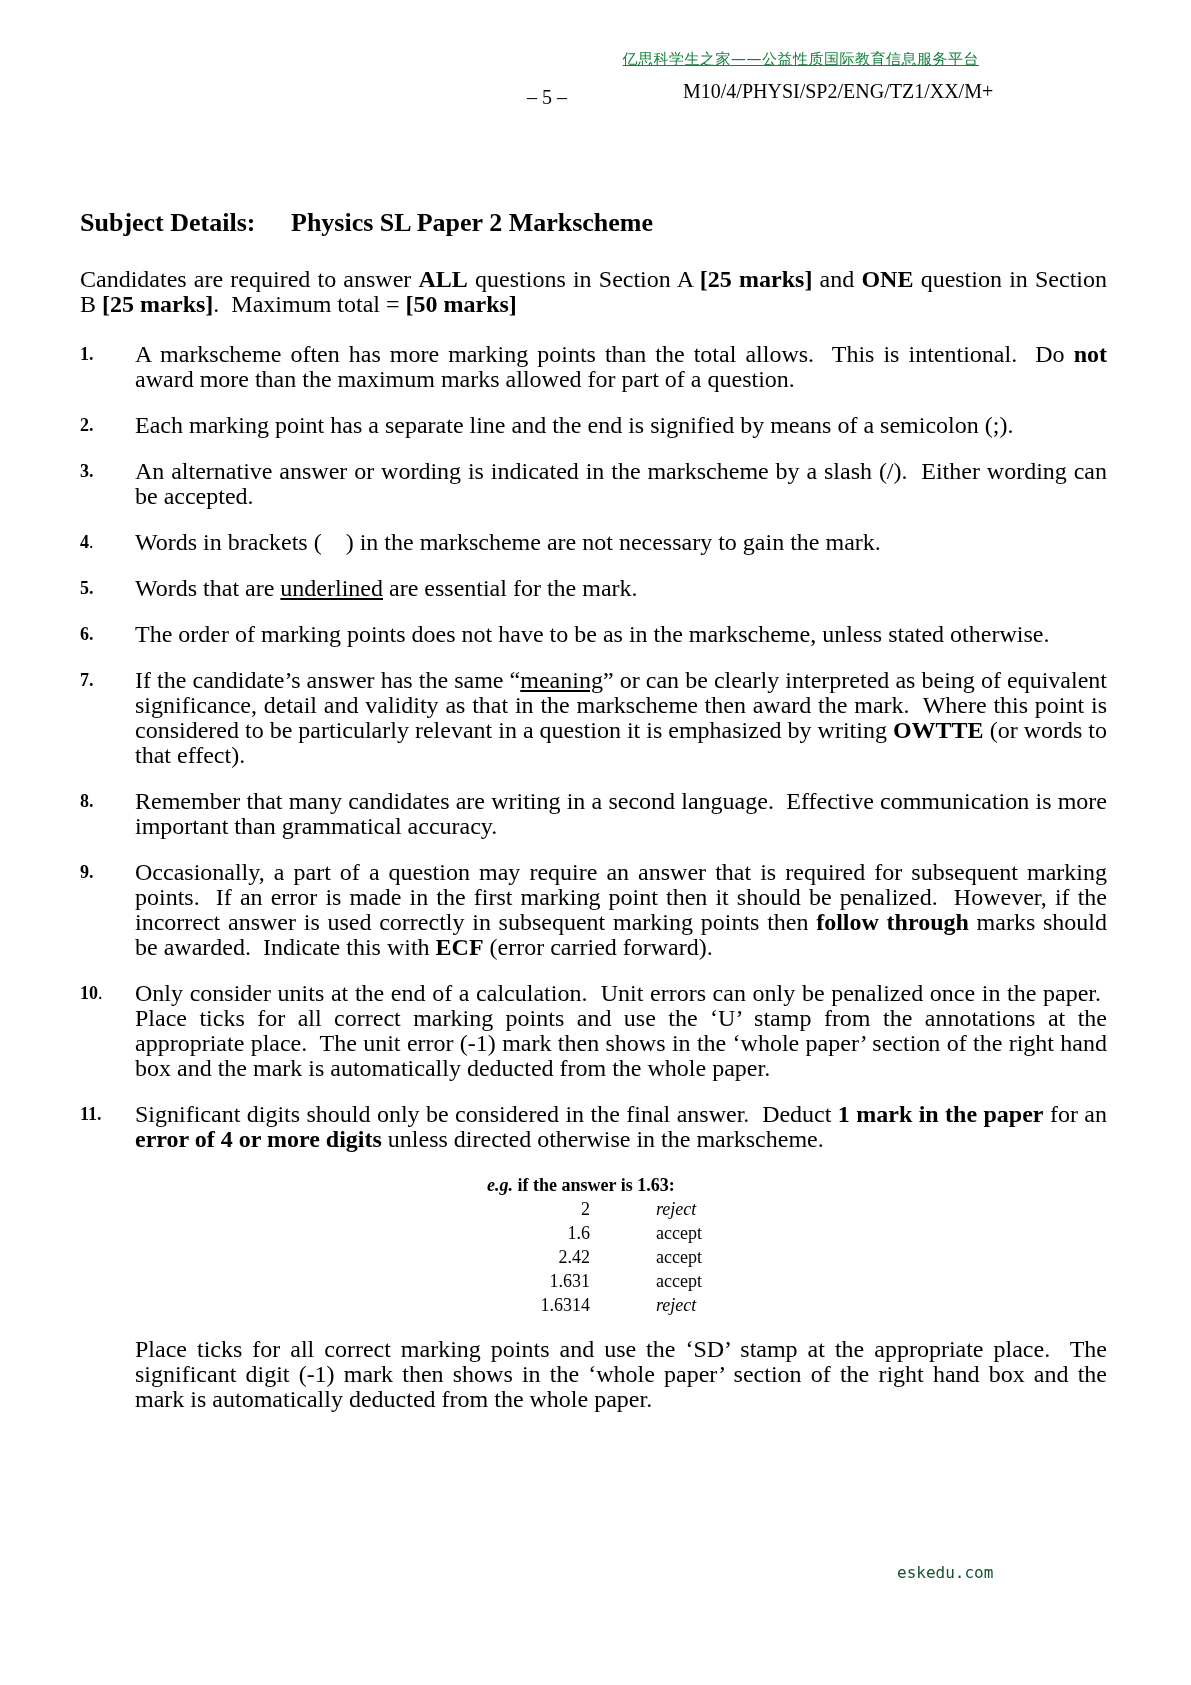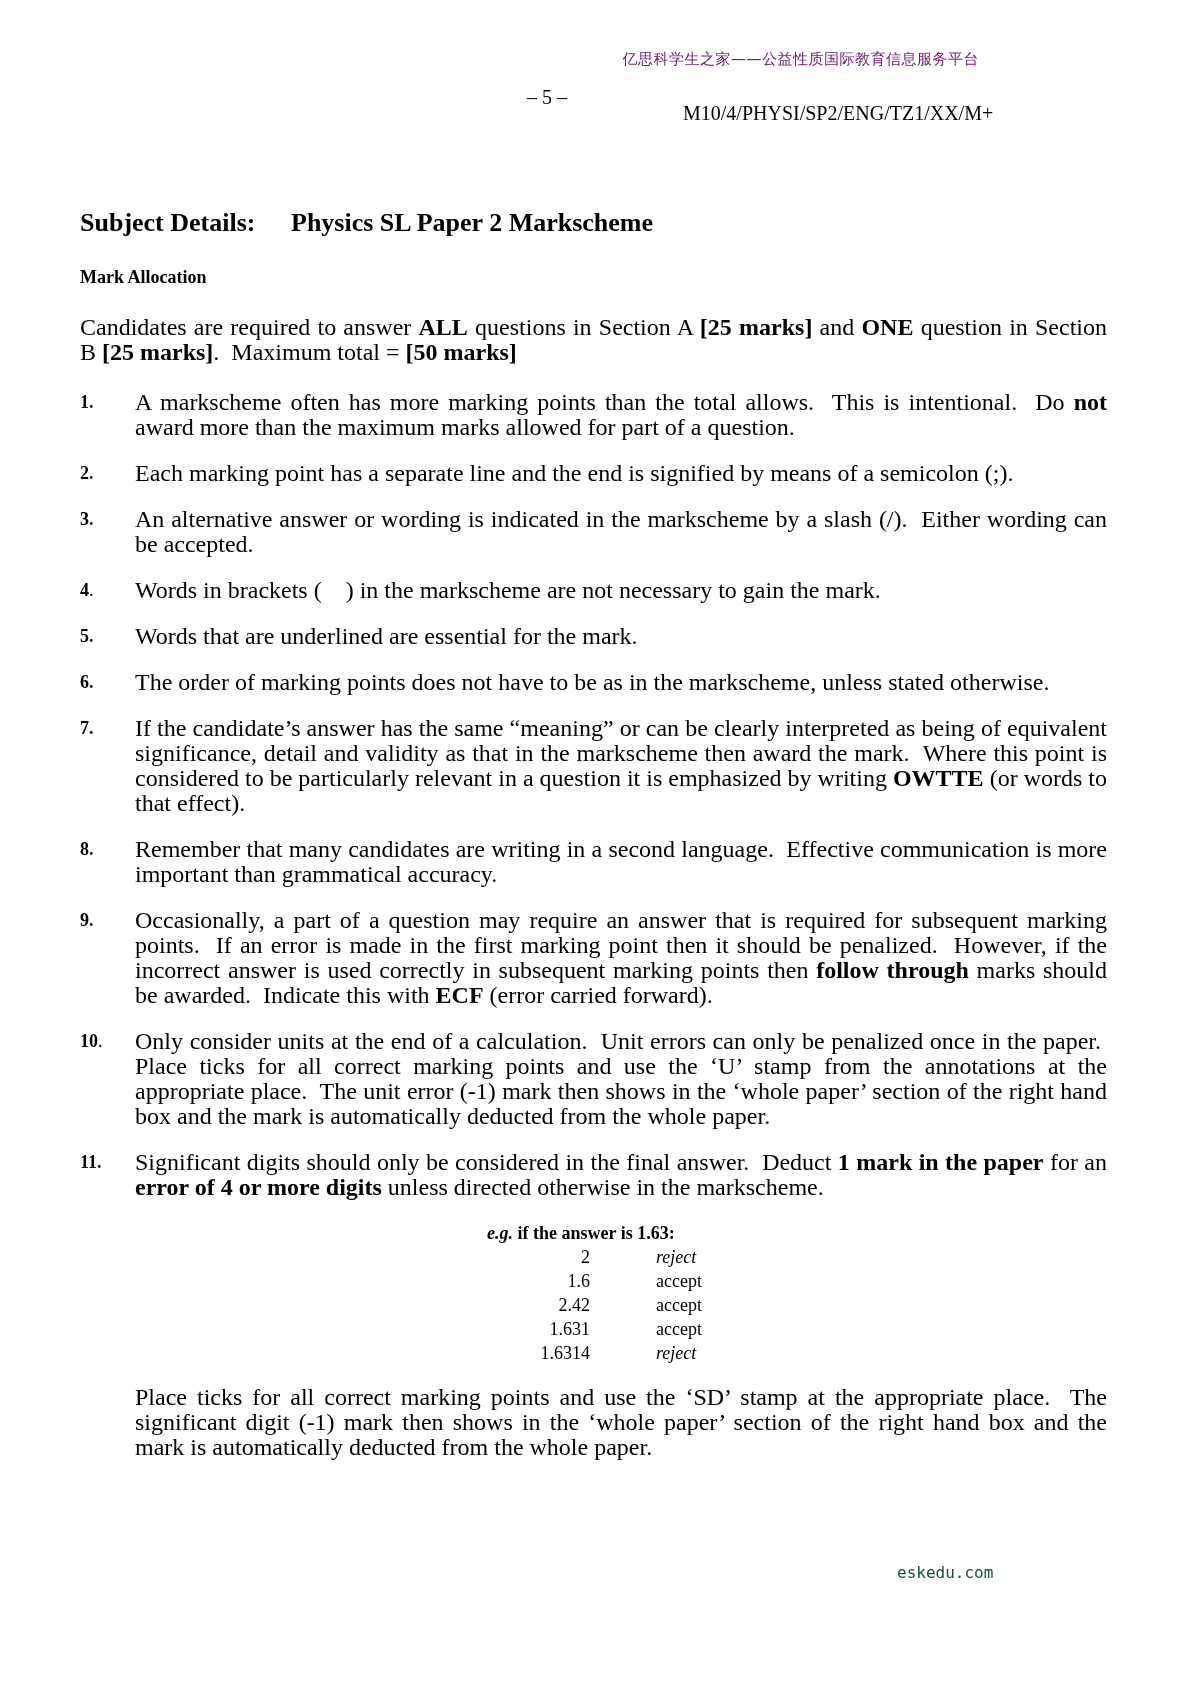--- a/index.html
+++ b/index.html
@@ -7,35 +7,36 @@
     position:relative;
     width:1191px;
     height:1685px;
     background:#ffffff;
     font-family:"Liberation Serif", serif;
     color:#000;
     overflow:hidden;
   }
   .b{font-weight:bold;}
   .i{font-style:italic;}
-  .u{}
+  .u{text-decoration:underline;}
 
   
   #cn-watermark{
     position:absolute; top:50px; right:212px;
     font-family:"DejaVu Sans", sans-serif;
-    font-size:15px; color:#701a75; letter-spacing:0.5px;
+    font-size:15px; color:#15803d; letter-spacing:0.5px;
     white-space:nowrap;
+    text-decoration:underline;
   }
   #page-number{
     position:absolute; top:86px; left:527px;
     font-size:20px;
   }
   #paper-code{
-    position:absolute; top:102px; left:683px;
+    position:absolute; top:80px; left:683px;
     font-size:20px;
   }
 
   
   #content{
     position:absolute; top:160px; left:80px; width:1027px;margin-top:48px;
   }
   #title-row{display:flex; margin-bottom:29px;}
   #title-label{font-size:26px; font-weight:bold; width:211px; flex:0 0 211px;}
   #page-title{font-size:26px; font-weight:bold;text-align:center;}
@@ -76,21 +77,20 @@
   <div id="page-number">– 5 –</div>
   <div id="paper-code">M10/4/PHYSI/SP2/ENG/TZ1/XX/M+</div>
 
   <div id="content">
 
     <div id="title-row">
       <div id="title-label">Subject Details:</div>
       <div id="page-title">Physics SL Paper 2 Markscheme</div>
     </div>
 
-    <div id="section-heading">Mark Allocation</div>
 
     <div id="intro" class="para"><span>Candidates are required to answer </span><span class="b">ALL</span><span> questions in Section A </span><span class="b">[25 marks]</span><span> and </span><span class="b">ONE</span><span> question in Section B </span><span class="b">[25 marks]</span><span>.&nbsp; Maximum total = </span><span class="b">[50 marks]</span></div>
 
     <div>
       <div class="item">
         <div class="item-number"><span class="b">1.</span></div>
         <div class="item-body para"><span>A markscheme often has more marking points than the total allows.&nbsp; This is intentional.&nbsp; Do </span><span class="b">not</span><span> award more than the maximum marks allowed for part of a question.</span></div>
       </div>
       <div class="item">
         <div class="item-number"><span class="b">2.</span></div>

